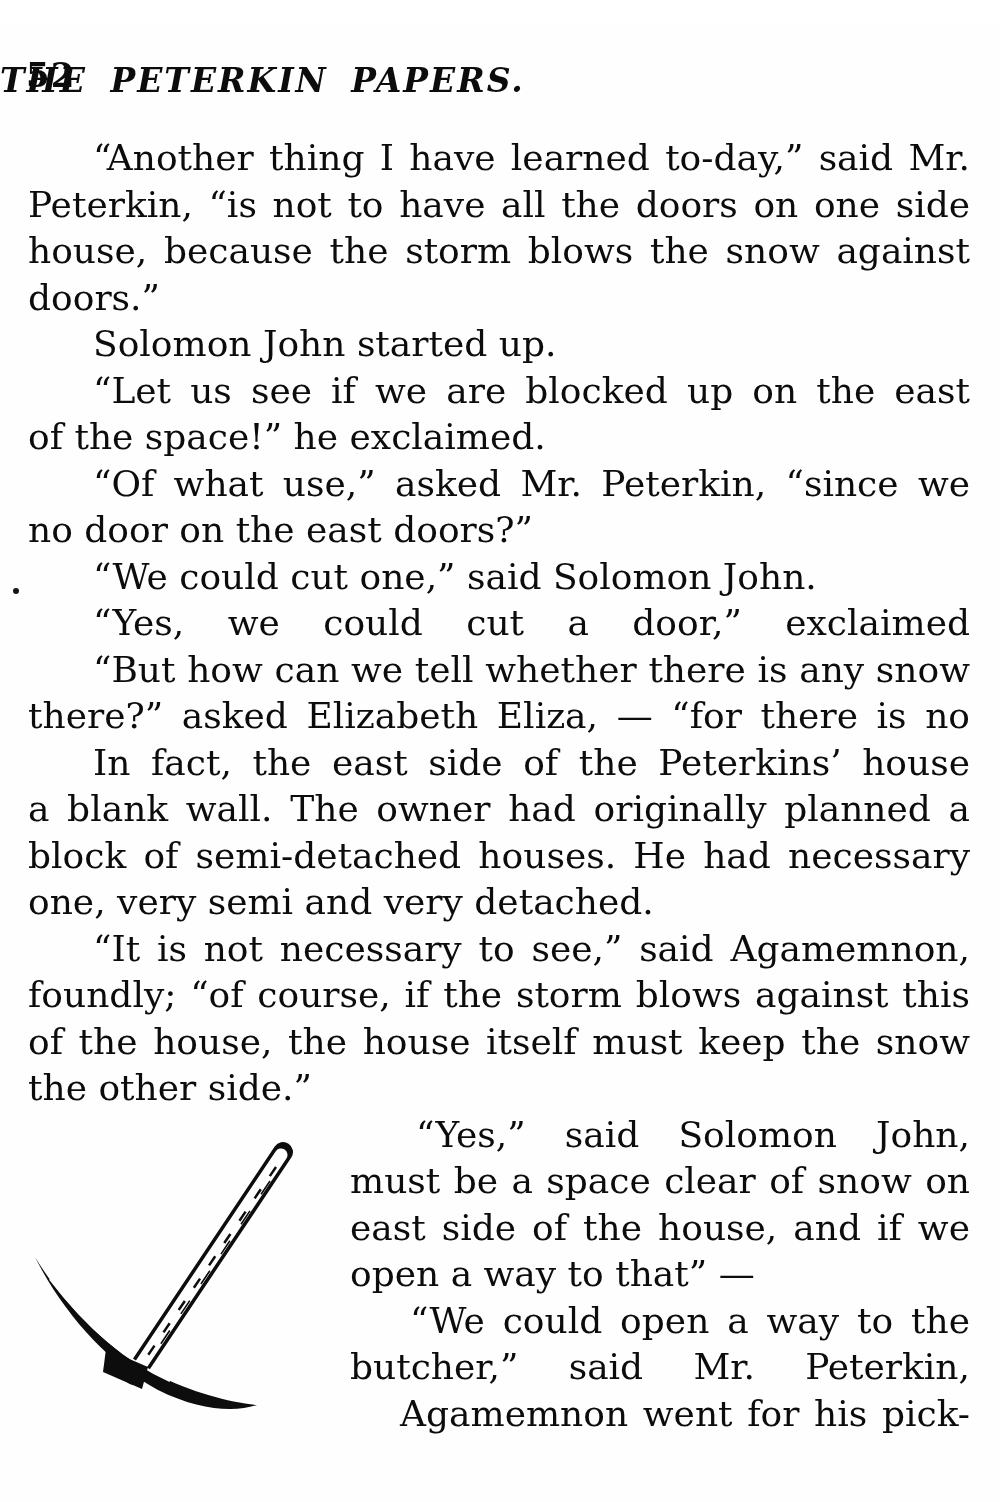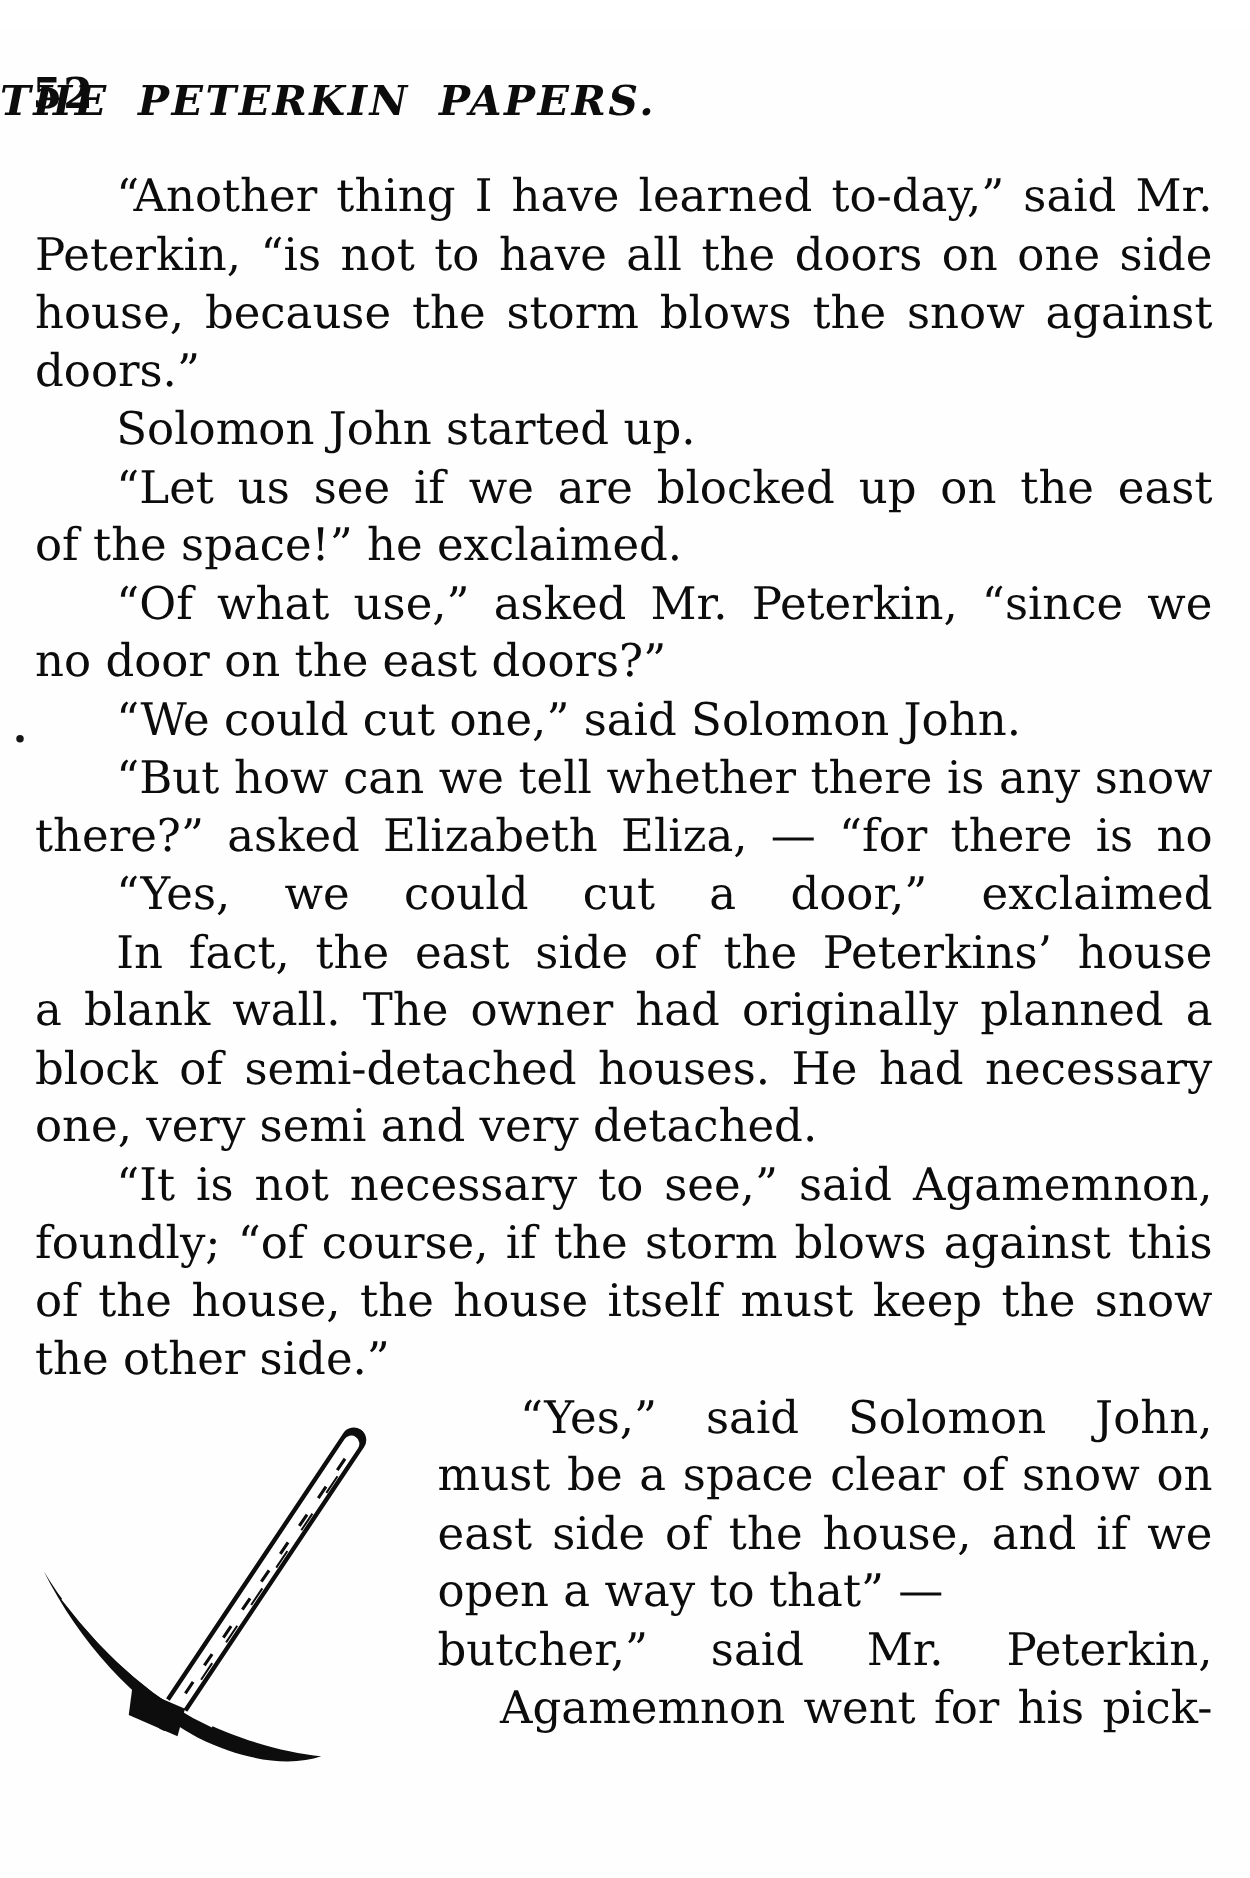--- a/index.html
+++ b/index.html
@@ -71,45 +71,46 @@
         <div class="line"><span>of the space!” he exclaimed.</span></div>
       </div>
       <div class="para">
         <div class="line just" style="text-indent: 65px;"><span>“Of what use,” asked Mr. Peterkin, “since we have</span></div>
         <div class="line"><span>no door on the east doors?”</span></div>
       </div>
       <div class="para">
         <div class="line" style="text-indent: 65px;"><span>“We could cut one,” said Solomon John.</span></div>
       </div>
       <div class="para">
+        <div class="line" style="text-indent: 65px;"><span>“Yes, we could cut a door,” exclaimed Agamemnon.</span></div>
+      </div>
+      <div class="para">
         <div class="line just" style="text-indent: 65px;"><span>“But how can we tell whether there is any snow</span></div>
         <div class="line just"><span>there?” asked Elizabeth Eliza, — “for there is no window.”</span></div>
-      </div>
-      <div class="para">
-        <div class="line" style="text-indent: 65px;"><span>“Yes, we could cut a door,” exclaimed Agamemnon.</span></div>
       </div>
       <div class="para">
         <div class="line just" style="text-indent: 65px;"><span>In fact, the east side of the Peterkins’ house formed</span></div>
         <div class="line just"><span>a blank wall.  The owner had originally planned a little</span></div>
         <div class="line just"><span>block of semi-detached houses.  He had necessary only</span></div>
         <div class="line"><span>one, very semi and very detached.</span></div>
       </div>
       <div class="para">
         <div class="line just" style="text-indent: 65px;"><span>“It is not necessary to see,” said Agamemnon, pro-</span></div>
         <div class="line just"><span>foundly; “of course, if the storm blows against this side</span></div>
         <div class="line just"><span>of the house, the house itself must keep the snow from</span></div>
         <div class="line"><span>the other side.”</span></div>
       </div>
       <div class="para wrap">
         <div class="line just" style="text-indent: 66px;"><span>“Yes,” said Solomon John, “there</span></div>
         <div class="line just"><span>must be a space clear of snow on the</span></div>
         <div class="line just"><span>east side of the house, and if we could</span></div>
         <div class="line"><span>open a way to that” —</span></div>
       </div>
       <div class="para wrap">
+        <div class="line just" style="text-indent: 60px;"><span>“We could open a way to the</span></div>
         <div class="line just"><span>butcher,” said Mr. Peterkin, promptly.</span></div>
       </div>
       <div class="para wrap">
         <div class="line just" style="text-indent: 50px;"><span>Agamemnon went for his pick-</span></div>
       </div>
     </div>
 
   <svg class="pickaxe" viewBox="0 0 302 302" xmlns="http://www.w3.org/2000/svg">
 
     <line x1="275" y1="23" x2="126" y2="246" stroke="#0d0d0d" stroke-width="20" stroke-linecap="round"></line>

